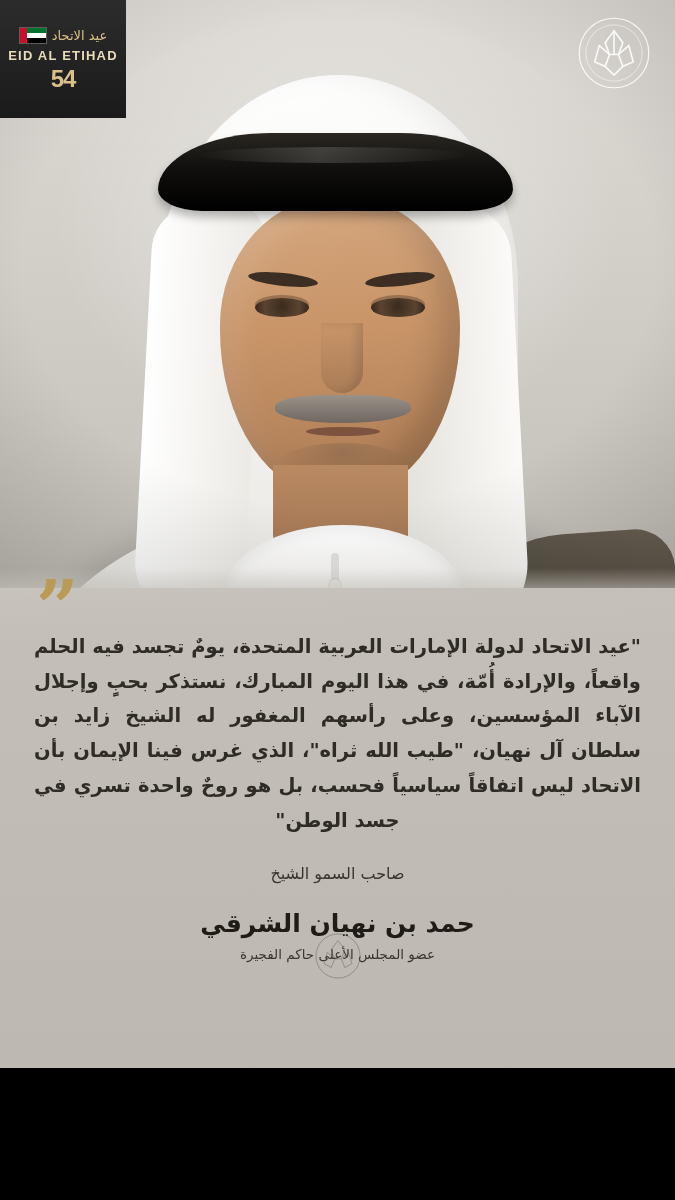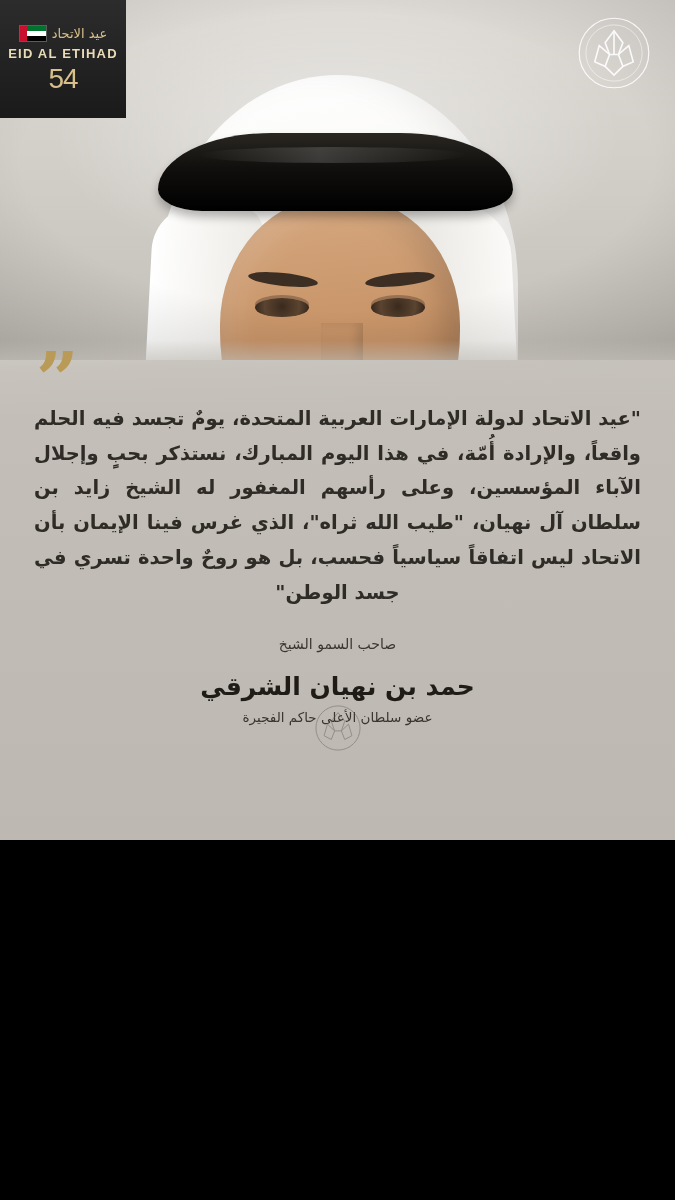--- a/index.html
+++ b/index.html
@@ -3,21 +3,21 @@
 <meta charset="utf-8">
 <style>
   html, body {
     margin: 0;
     padding: 0;
     background: #000;
   }
   .poster {
     position: relative;
     width: 675px;
-    height: 840px;
+    height: 1068px;
     overflow: hidden;
     font-family: "DejaVu Sans", sans-serif;
     background: linear-gradient(160deg, #d9d6d1 0%, #cfccc6 35%, #bdb9b2 70%, #aeaaa3 100%);
   }
 
   
   .photo-area {
     position: absolute;
     inset: 0 0 480px 0;
     overflow: hidden;
@@ -284,22 +284,22 @@
     align-items: center;
   }
   .eid-en {
     font-size: 13px;
     font-weight: bold;
     letter-spacing: 1.2px;
     color: #e9dcb8;
     font-family: "Liberation Sans", sans-serif;
   }
   .eid-54 {
-    font-size: 28px;
-    font-weight: normal;
+    font-size: 24px;
+    font-weight: bold;
     color: #d8c08a;
     font-family: "Liberation Sans", sans-serif;
     line-height: 1;
     letter-spacing: -1px;
   }
 
   
   .emblem {
     position: absolute;
     top: 16px;
@@ -340,23 +340,23 @@
     font-weight: bold;
     color: #2f2c27;
     letter-spacing: 0px;
   }
   .attrib {
     margin-top: 26px;
     text-align: center;
     direction: rtl;
   }
   .attrib .honorific {
-    font-size: 14px;
+    font-size: 16px;
     color: #3a362f;
-    margin-bottom: 20px;
+    margin-bottom: 26px;
   }
   .attrib .name {
     font-size: 25px;
     font-weight: bold;
     color: #1f1c18;
     letter-spacing: 0.5px;
   }
   .attrib .role {
     font-size: 13.5px;
     color: #3a362f;
@@ -436,21 +436,21 @@
     </svg>
   </div>
 
   <div class="quote-panel">
     <div class="quote-mark">”</div>
     <p class="quote-text">"عيد الاتحاد لدولة الإمارات العربية المتحدة، يومٌ تجسد فيه الحلم واقعاً، والإرادة أُمّة، في هذا اليوم المبارك، نستذكر بحبٍ وإجلال الآباء المؤسسين، وعلى رأسهم المغفور له الشيخ زايد بن سلطان آل نهيان، "طيب الله ثراه"، الذي غرس فينا الإيمان بأن الاتحاد ليس اتفاقاً سياسياً فحسب، بل هو روحٌ واحدة تسري في جسد الوطن"</p>
 
     <div class="attrib">
       <div class="honorific">صاحب السمو الشيخ</div>
       <div class="name">حمد بن نهيان الشرقي</div>
-      <div class="role">عضو سلطان الأعلى حاكم الفجيرة</div>
+      <div class="role">عضو المجلس الأعلى حاكم الفجيرة</div>
     </div>
 
     <div class="seal">
       <svg viewBox="0 0 100 100" width="48" height="48" aria-hidden="true">
         <circle cx="50" cy="50" r="46" fill="none" stroke="#5a554c" stroke-width="2"></circle>
         <g fill="none" stroke="#5a554c" stroke-width="2">
           <path d="M50 18 L64 36 L57 56 L43 56 L36 36 Z"></path>
           <path d="M28 42 L43 56 L36 74 L21 66 Z"></path>
           <path d="M72 42 L57 56 L64 74 L79 66 Z"></path>
         </g>

